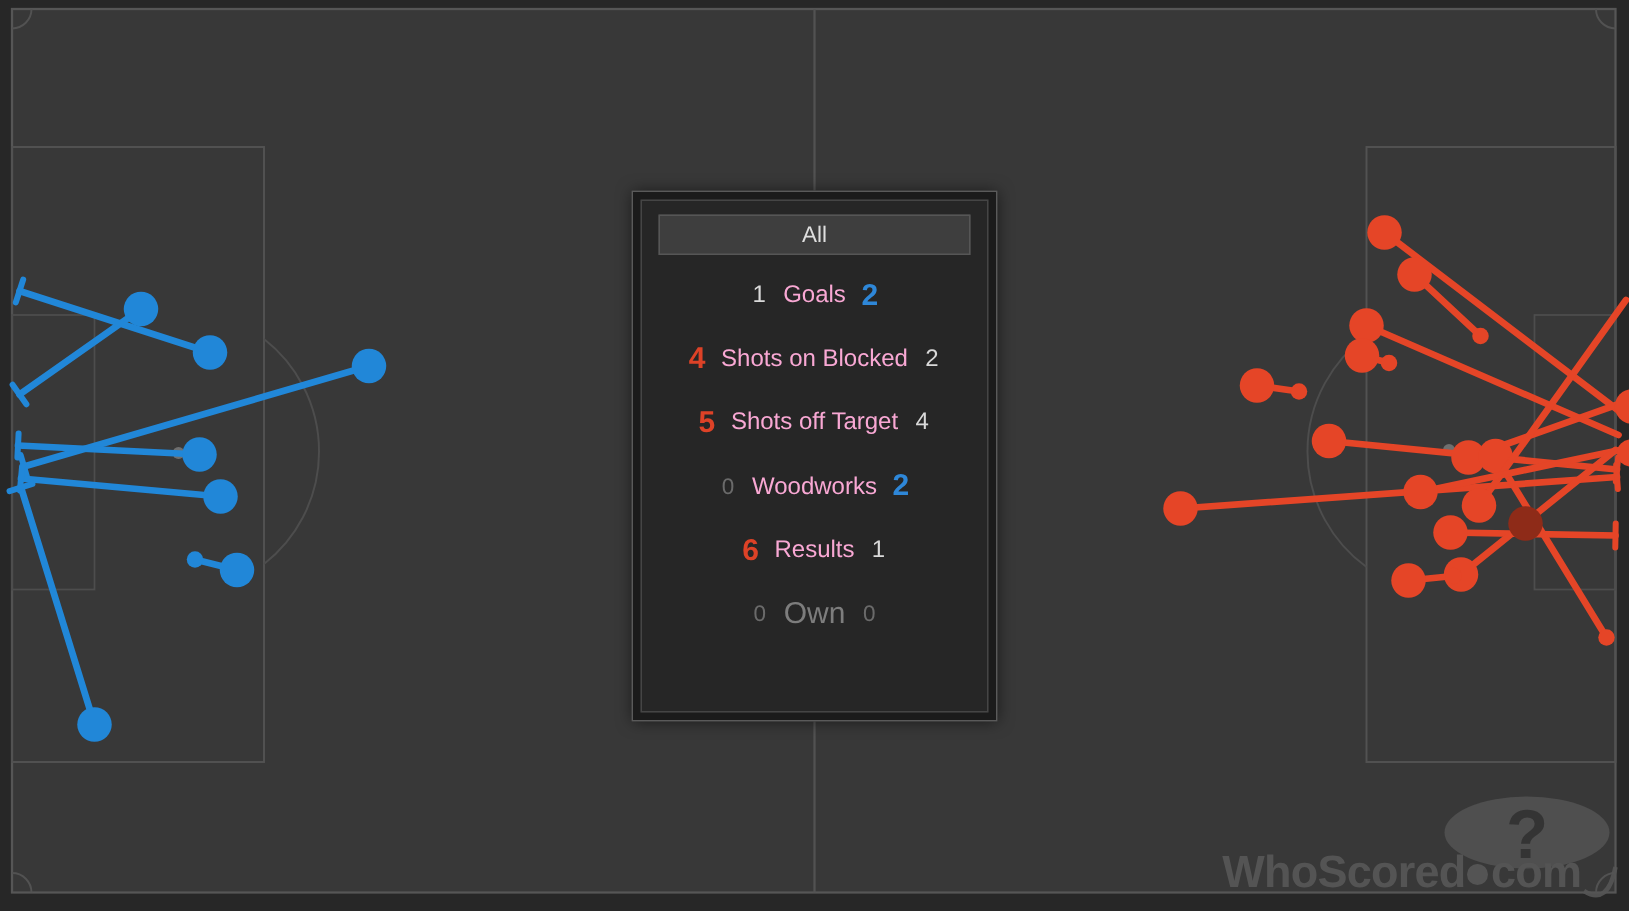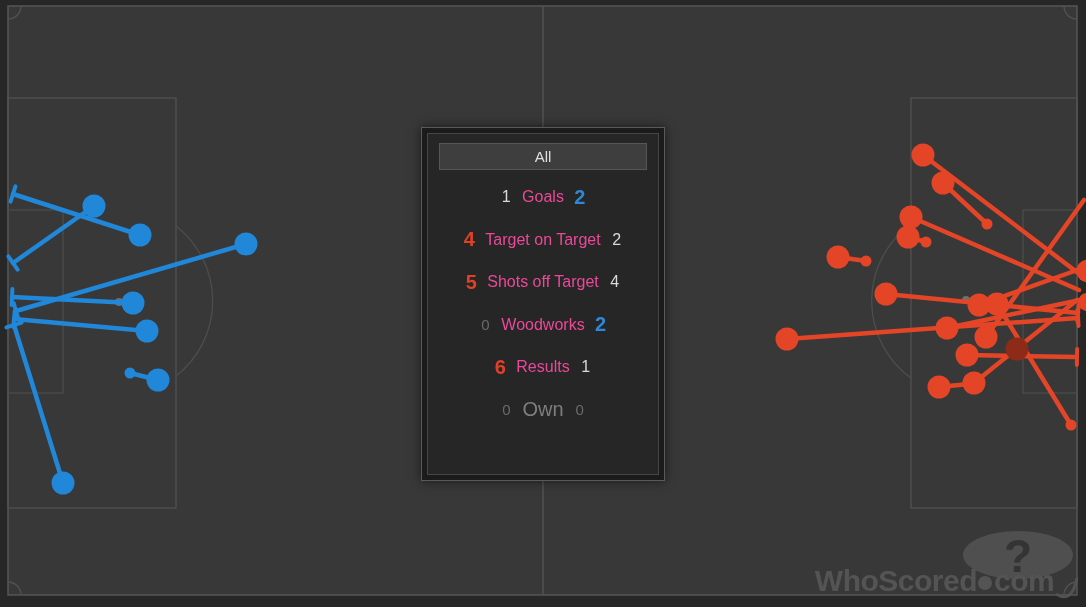--- a/index.html
+++ b/index.html
@@ -14,21 +14,21 @@
   .panel-inner{box-sizing:border-box;height:100%;background:#262626;
                border:1px solid #454545;text-align:center;}
   .panel-title{margin-top:12px;font-size:20px;line-height:22px;
                color:var(--accent-yellow);}
   .all-row{margin:9px 11px 6px 11px;height:25px;line-height:25px;
            background:#3e3e3e;border:1px solid #565656;color:#dedede;
            font-size:15px;cursor:pointer;}
   .stat-rows{margin-top:2px;}
   .stat-row{height:42.5px;display:flex;align-items:center;justify-content:center;
             gap:10px;font-size:16px;color:#d9d9d9;cursor:pointer;}
-  .stat-row .lbl{color:#ec4899;}
+  .stat-row .lbl{color:#f9a8d4;}
   .num{min-width:12px;}
   .hl-red{color:var(--red-text);font-weight:bold;font-size:20px;}
   .hl-blue{color:var(--blue-text);font-weight:bold;font-size:20px;}
   .hl-white{color:#d9d9d9;font-size:16px;}
   .hl-zero{color:#6a6a6a;font-size:15px;}
   .lbl.hl-zero{font-size:20px;color:#7d7d7d;}
 
   
   .wm-text{font-family:"Liberation Sans",sans-serif;font-weight:bold;
            font-size:30px;fill:#575757;letter-spacing:-0.5px;}
@@ -150,21 +150,21 @@
     <div class="panel-inner">
       <div class="all-row">All</div>
       <div class="stat-rows">
         <div class="stat-row">
           <span class="num left hl-white">1</span>
           <span class="lbl">Goals</span>
           <span class="num right hl-blue">2</span>
         </div>
         <div class="stat-row">
           <span class="num left hl-red">4</span>
-          <span class="lbl">Target on Target</span>
+          <span class="lbl">Shots on Blocked</span>
           <span class="num right hl-white">2</span>
         </div>
         <div class="stat-row">
           <span class="num left hl-red">5</span>
           <span class="lbl">Shots off Target</span>
           <span class="num right hl-white">4</span>
         </div>
         <div class="stat-row">
           <span class="num left hl-zero">0</span>
           <span class="lbl">Woodworks</span>

